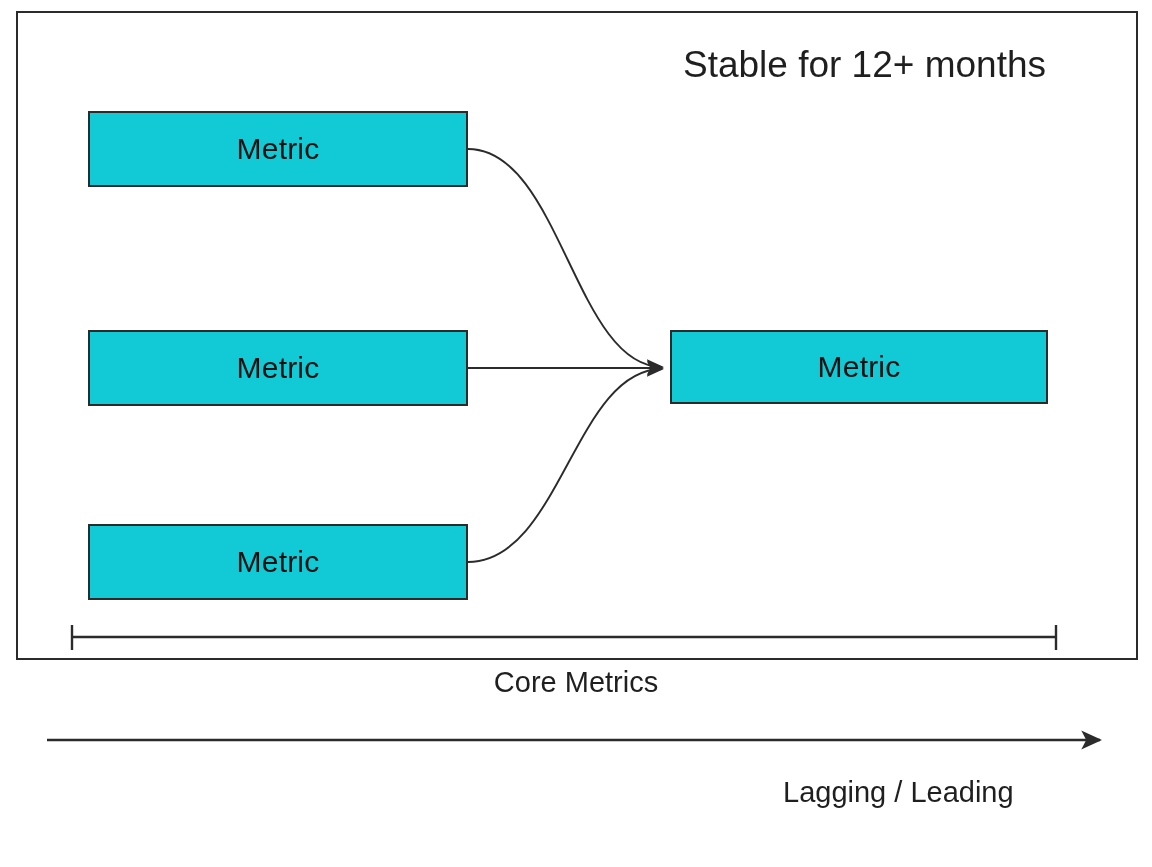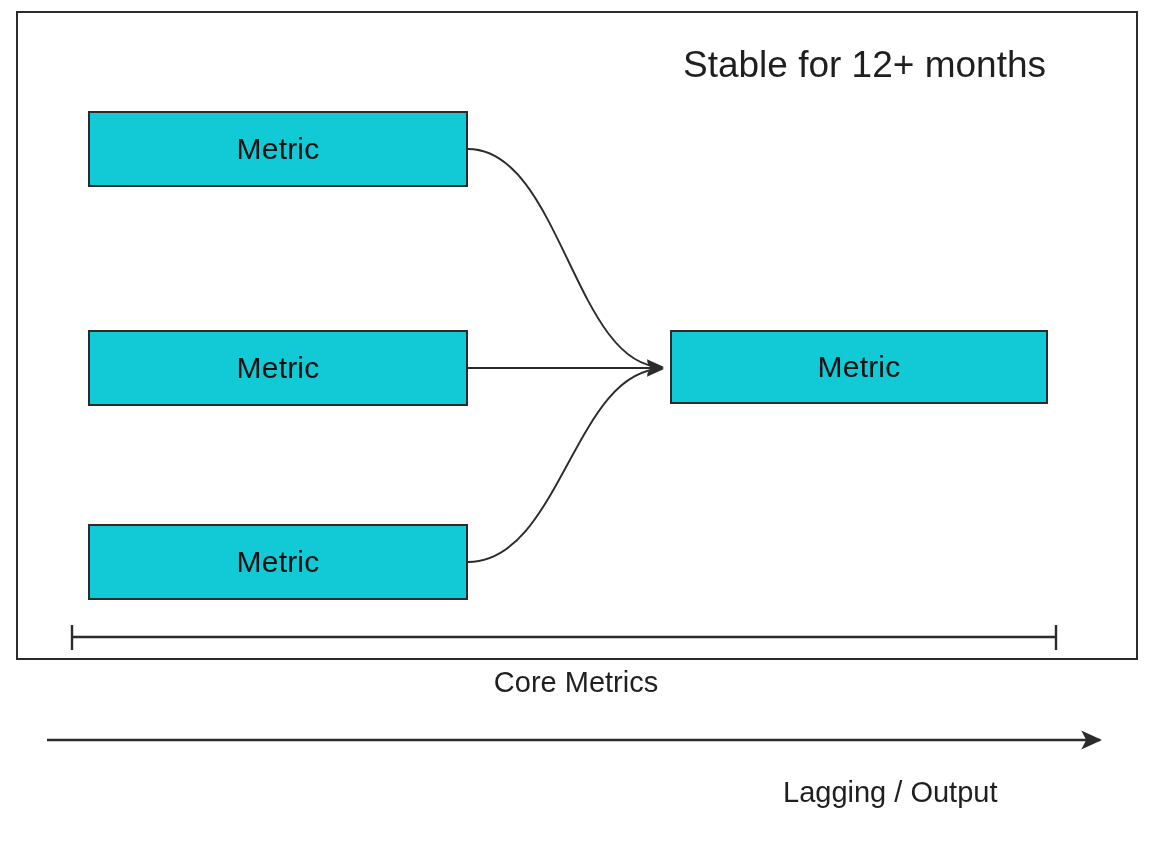--- a/index.html
+++ b/index.html
@@ -147,15 +147,15 @@
   <div class="metric-box leading lead-3" style="background: rgb(18, 202, 214); border-color: rgb(43, 43, 43);">
     <span>Metric</span>
   </div>
 
   <div class="metric-box lagging" style="background: rgb(18, 202, 214); border-color: rgb(43, 43, 43);">
     <span>Metric</span>
   </div>
 
   <div class="axis-caption">Core Metrics</div>
 
-  <div class="footer-label right">Lagging / Output</div>
+  <div class="footer-label right">Lagging / Leading</div>
 
 </div>
 
 </body></html>

